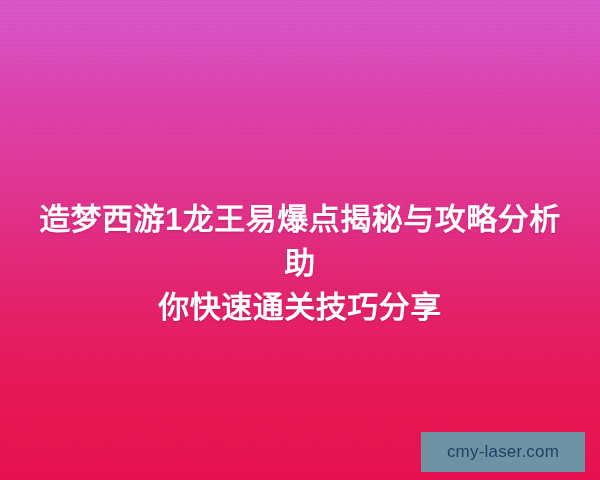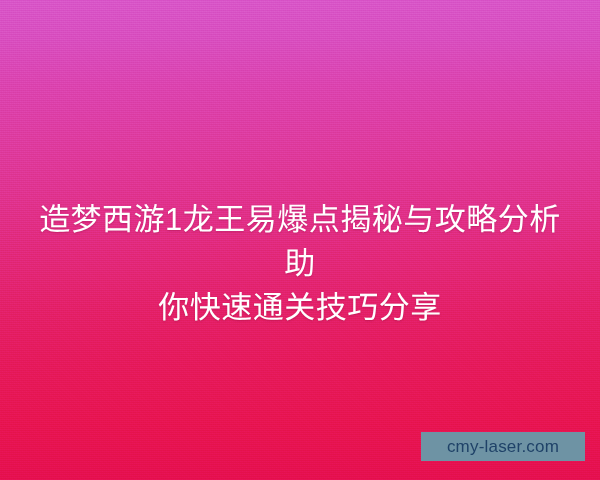--- a/index.html
+++ b/index.html
@@ -56,33 +56,33 @@
   #headline {
     position: absolute;
     left: 0;
     right: 0;
     top: 198px;
     padding: 0 32px;
     text-align: center;
     color: #ffffff;
     font-size: 31px;
     line-height: 44px;
-    font-weight: 400;
+    font-weight: 700;
     letter-spacing: .5px;
     white-space: pre-line;
     text-shadow: 0 1px 2px rgba(120, 0, 50, .28);
   }
 
   
   #watermark-badge {
     position: absolute;
     left: 421px;
     top: 432px;
     width: 164px;
-    height: 29px;
+    height: 40px;
     display: flex;
     align-items: center;
     justify-content: center;
     background: #6e93a4;
     color: #1f4268;
     font-size: 17px;
     letter-spacing: .2px;
     white-space: nowrap;
     user-select: none;
   }

